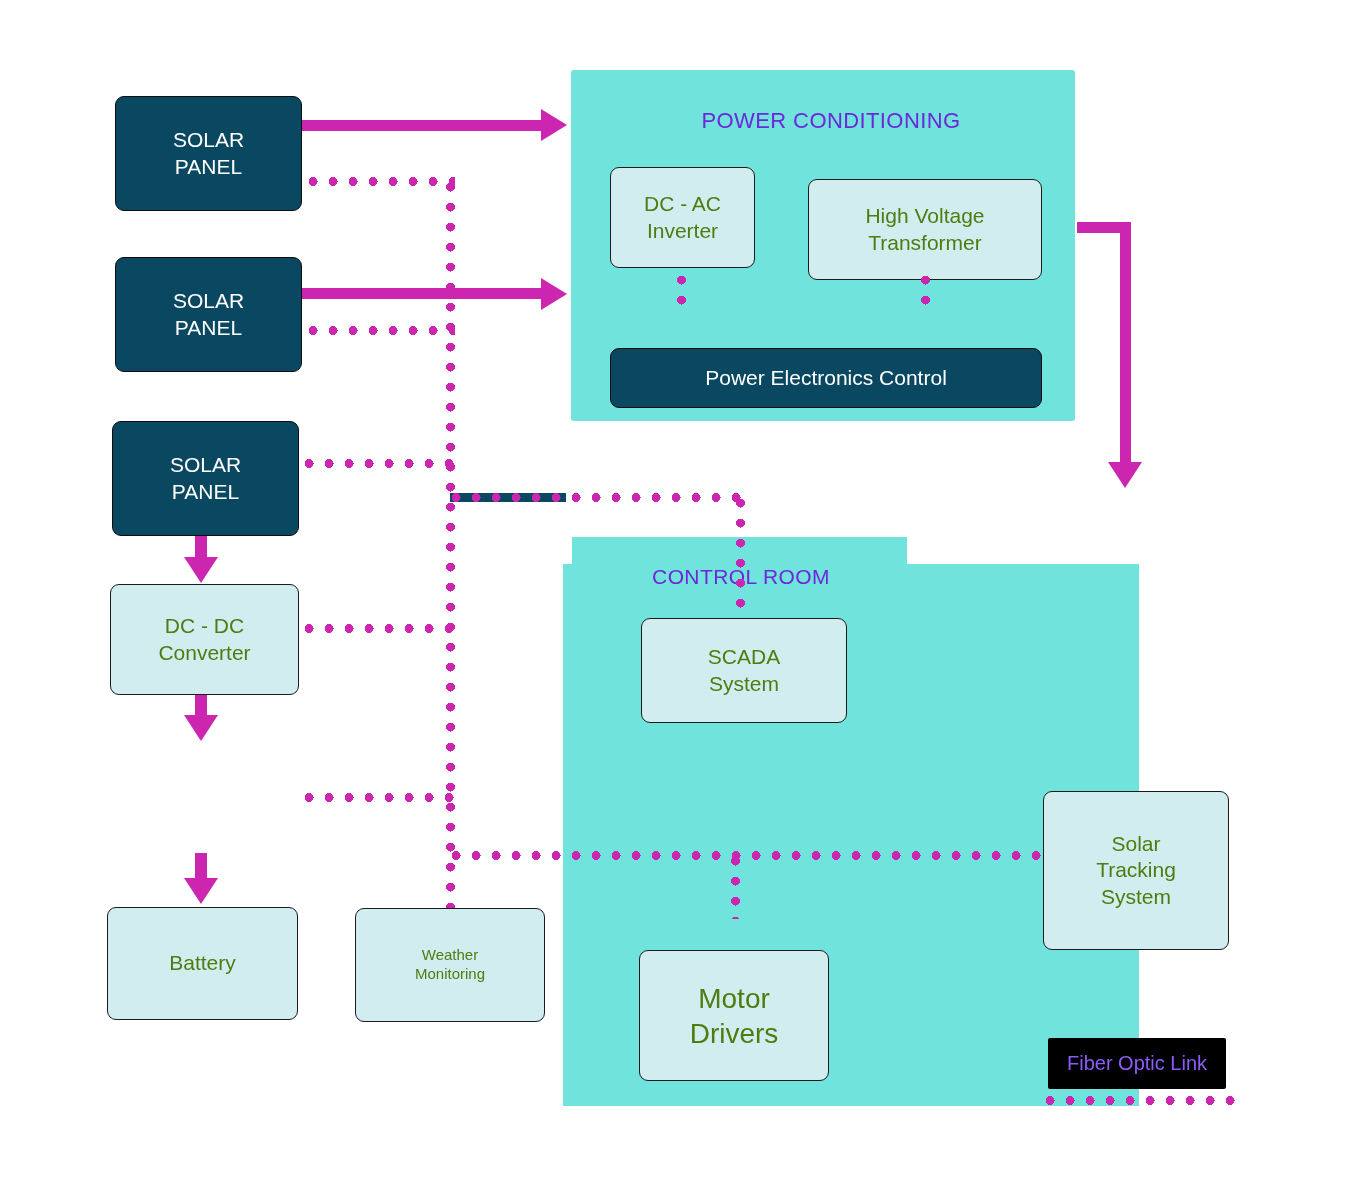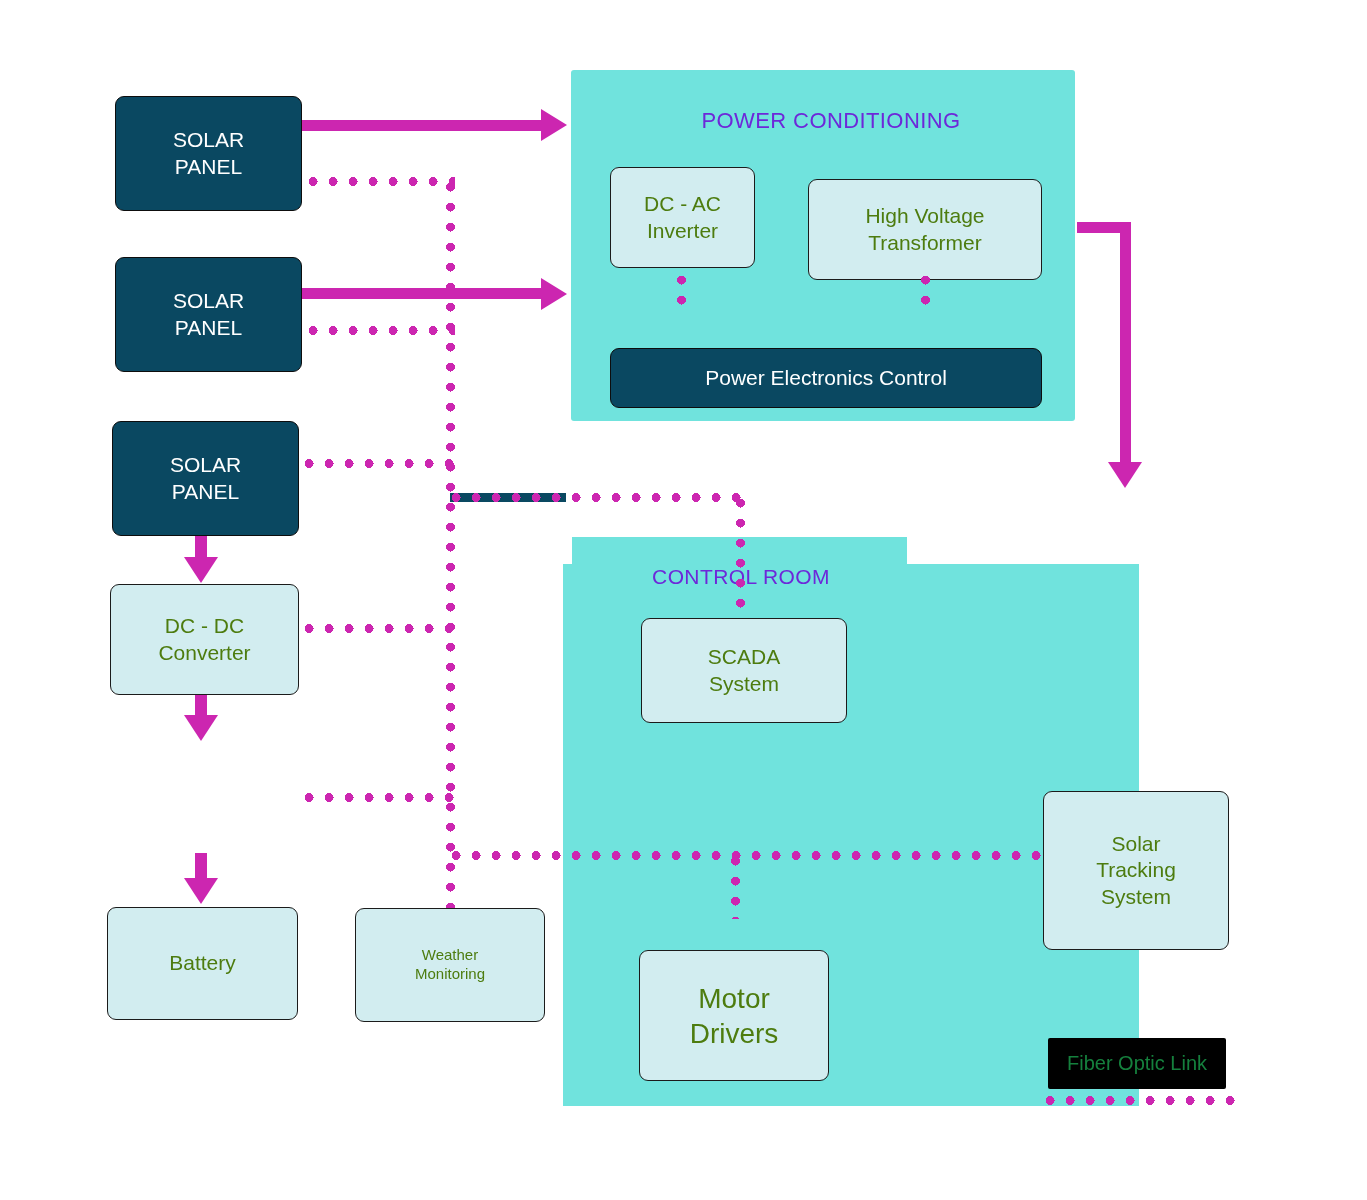--- a/index.html
+++ b/index.html
@@ -35,21 +35,21 @@
     color: #ffffff;
     border-color: #0d0d0d;
   }
   .node.light {
     background: #D2EDF0;
     color: #4d7c0f;
     border-color: #1b1b1b;
   }
   .node.black {
     background: #000000;
-    color: #15803d;
+    color: #8b5cf6;
     border: none;
     border-radius: 2px;
     font-size: 20px;
   }
   .node .label { display: block; }
 
   
   .group {
     position: absolute;
     background: #70E3DD;

